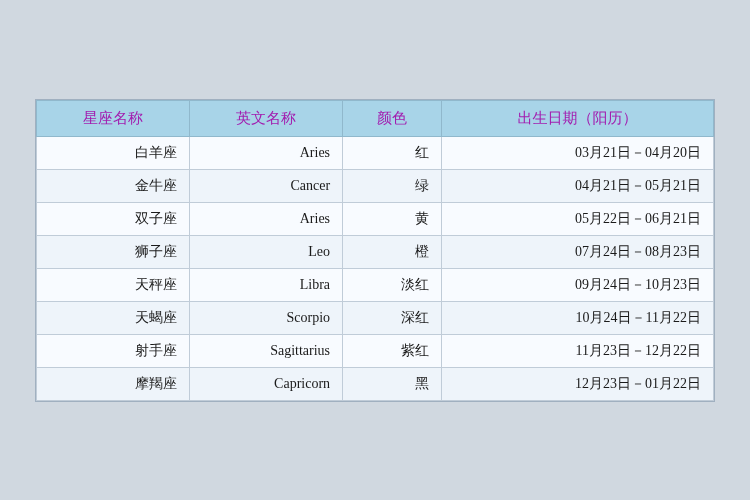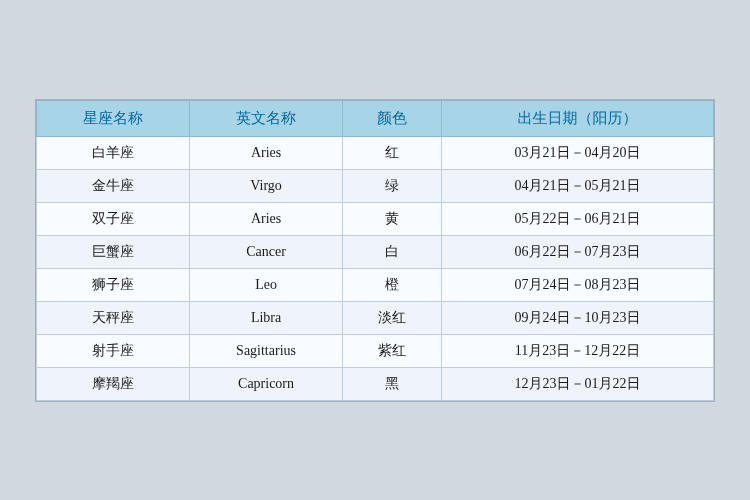--- a/index.html
+++ b/index.html
@@ -32,35 +32,35 @@
     thead tr {
       background-color: #a8d4e8;
     }
 
     thead th {
       border: 1px solid #90b8cc;
       padding: 8px 12px;
       text-align: center;
       font-size: 15px;
       font-weight: normal;
-      color: #0369a1;
+      color: #a21caf;
     }
 
     tbody tr {
       background-color: #f8fbff;
     }
 
     tbody tr:nth-child(even) {
       background-color: #eef4fa;
     }
 
     tbody td {
       border: 1px solid #c0ccd8;
       padding: 7px 12px;
-      text-align: center;
+      text-align: right;
       font-size: 14px;
       color: #1a1a1a;
     }
 
     tbody td:first-child {
       font-size: 14px;
     }
 
     tbody td:nth-child(2) {
       font-style: normal;
@@ -81,47 +81,47 @@
     </thead>
     <tbody id="table-body">
     <tr>
           <td>白羊座</td>
           <td>Aries</td>
           <td>红</td>
           <td>03月21日－04月20日</td>
         </tr>
         <tr>
           <td>金牛座</td>
-          <td>Virgo</td>
+          <td>Cancer</td>
           <td>绿</td>
           <td>04月21日－05月21日</td>
         </tr>
         <tr>
           <td>双子座</td>
           <td>Aries</td>
           <td>黄</td>
           <td>05月22日－06月21日</td>
-        </tr>
-        <tr>
-          <td>巨蟹座</td>
-          <td>Cancer</td>
-          <td>白</td>
-          <td>06月22日－07月23日</td>
         </tr>
         <tr>
           <td>狮子座</td>
           <td>Leo</td>
           <td>橙</td>
           <td>07月24日－08月23日</td>
         </tr>
         <tr>
           <td>天秤座</td>
           <td>Libra</td>
           <td>淡红</td>
           <td>09月24日－10月23日</td>
+        </tr>
+        <tr>
+          <td>天蝎座</td>
+          <td>Scorpio</td>
+          <td>深红</td>
+          <td>10月24日－11月22日</td>
         </tr>
         <tr>
           <td>射手座</td>
           <td>Sagittarius</td>
           <td>紫红</td>
           <td>11月23日－12月22日</td>
         </tr>
         <tr>
           <td>摩羯座</td>
           <td>Capricorn</td>

